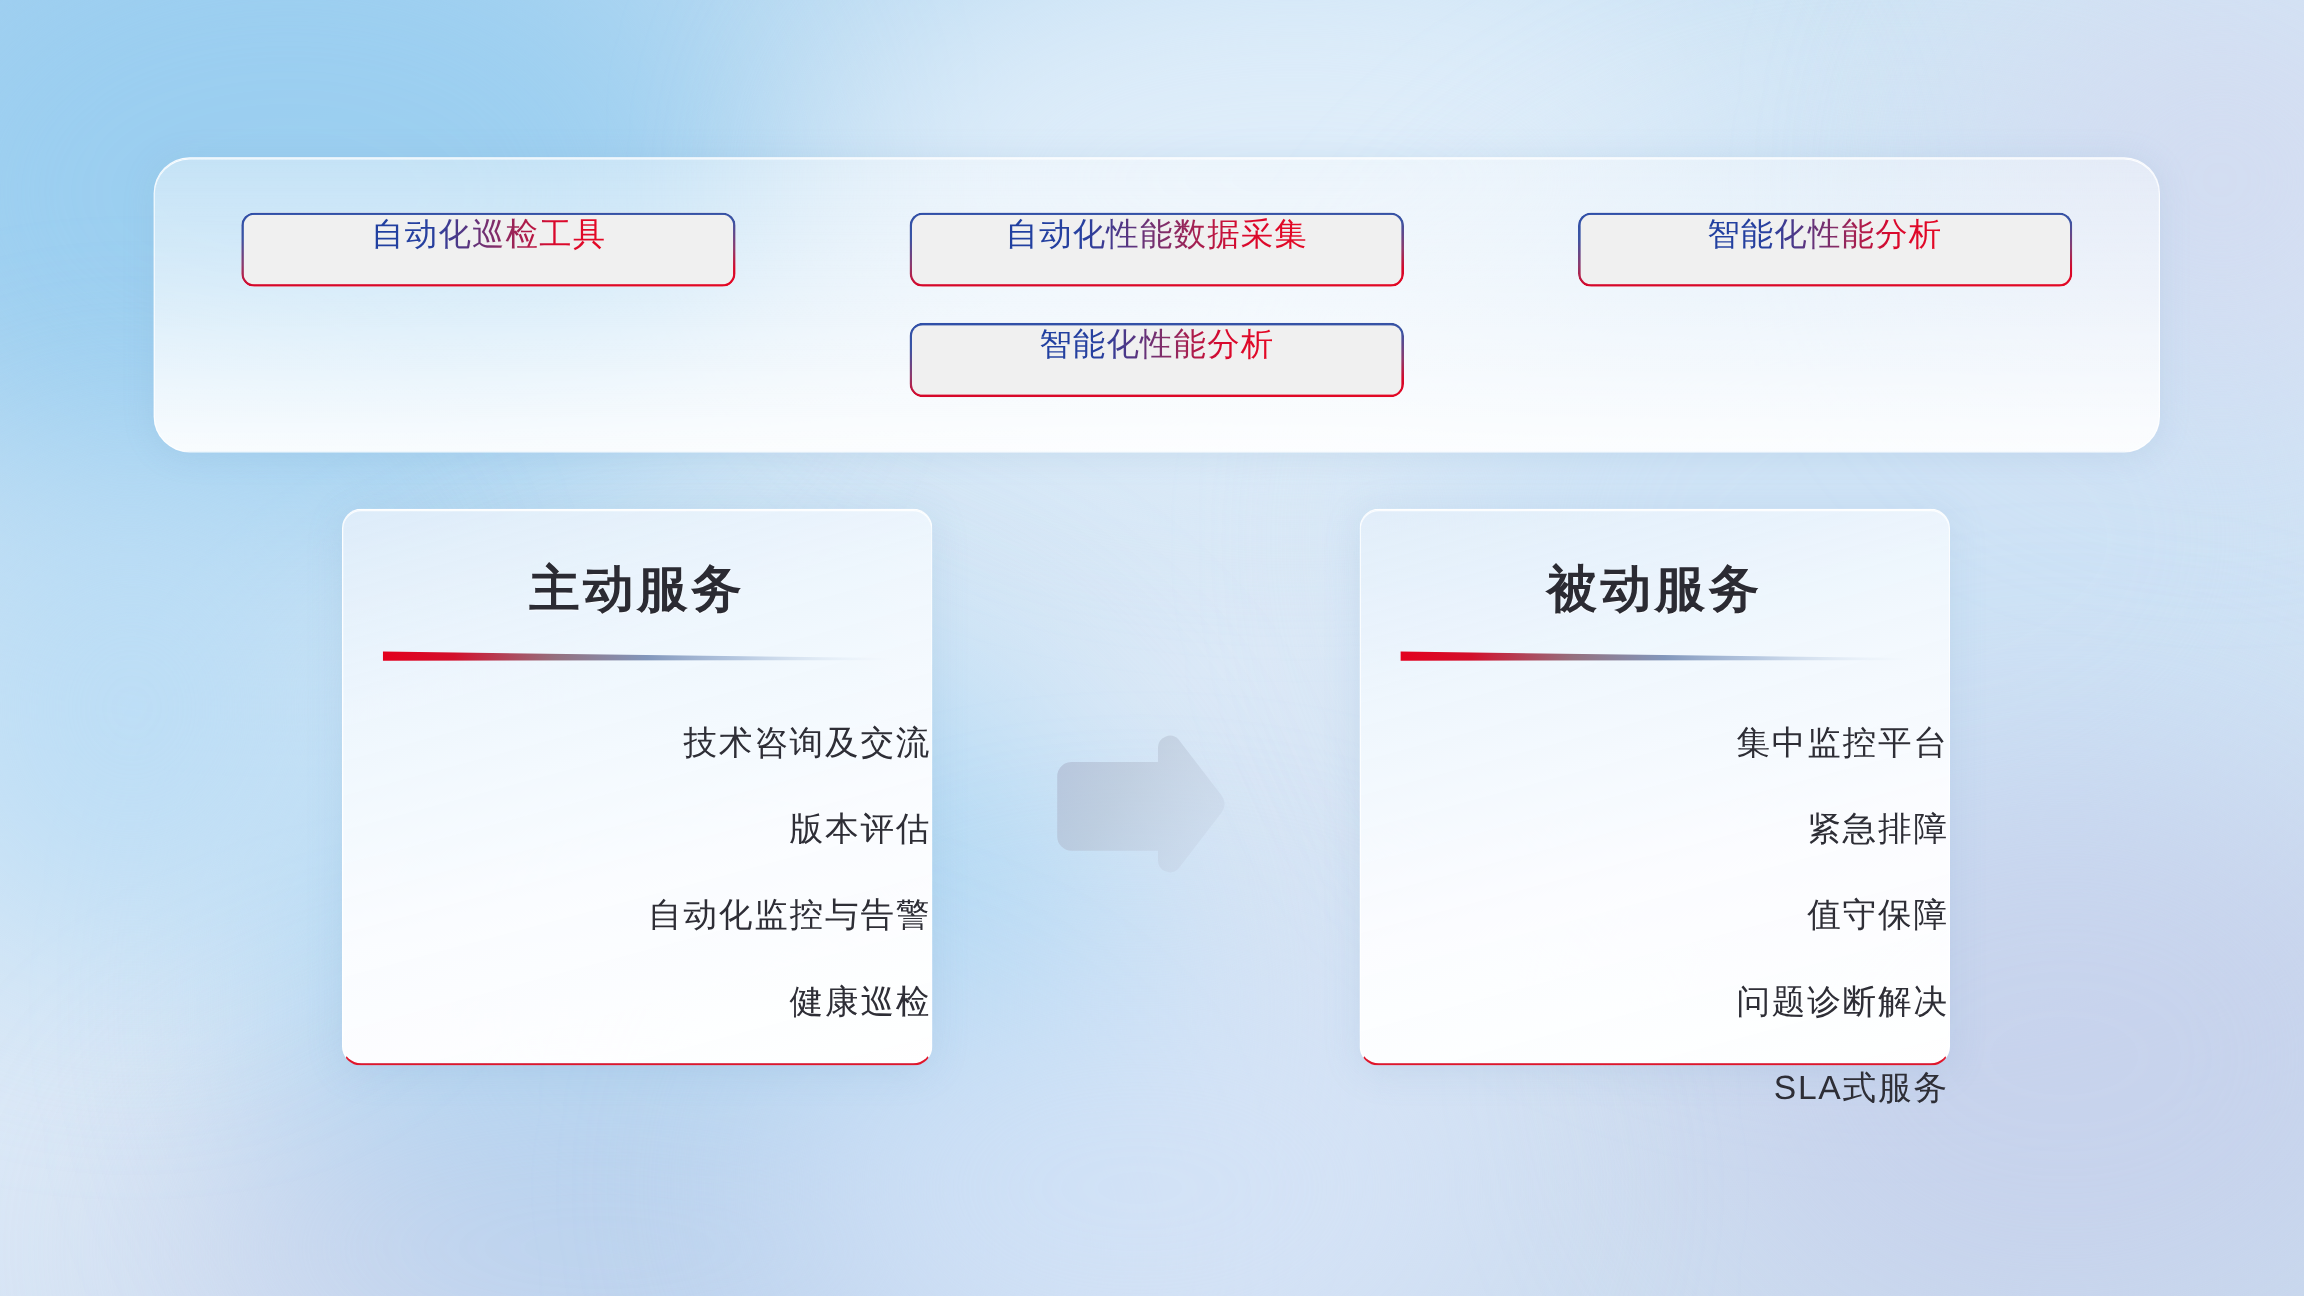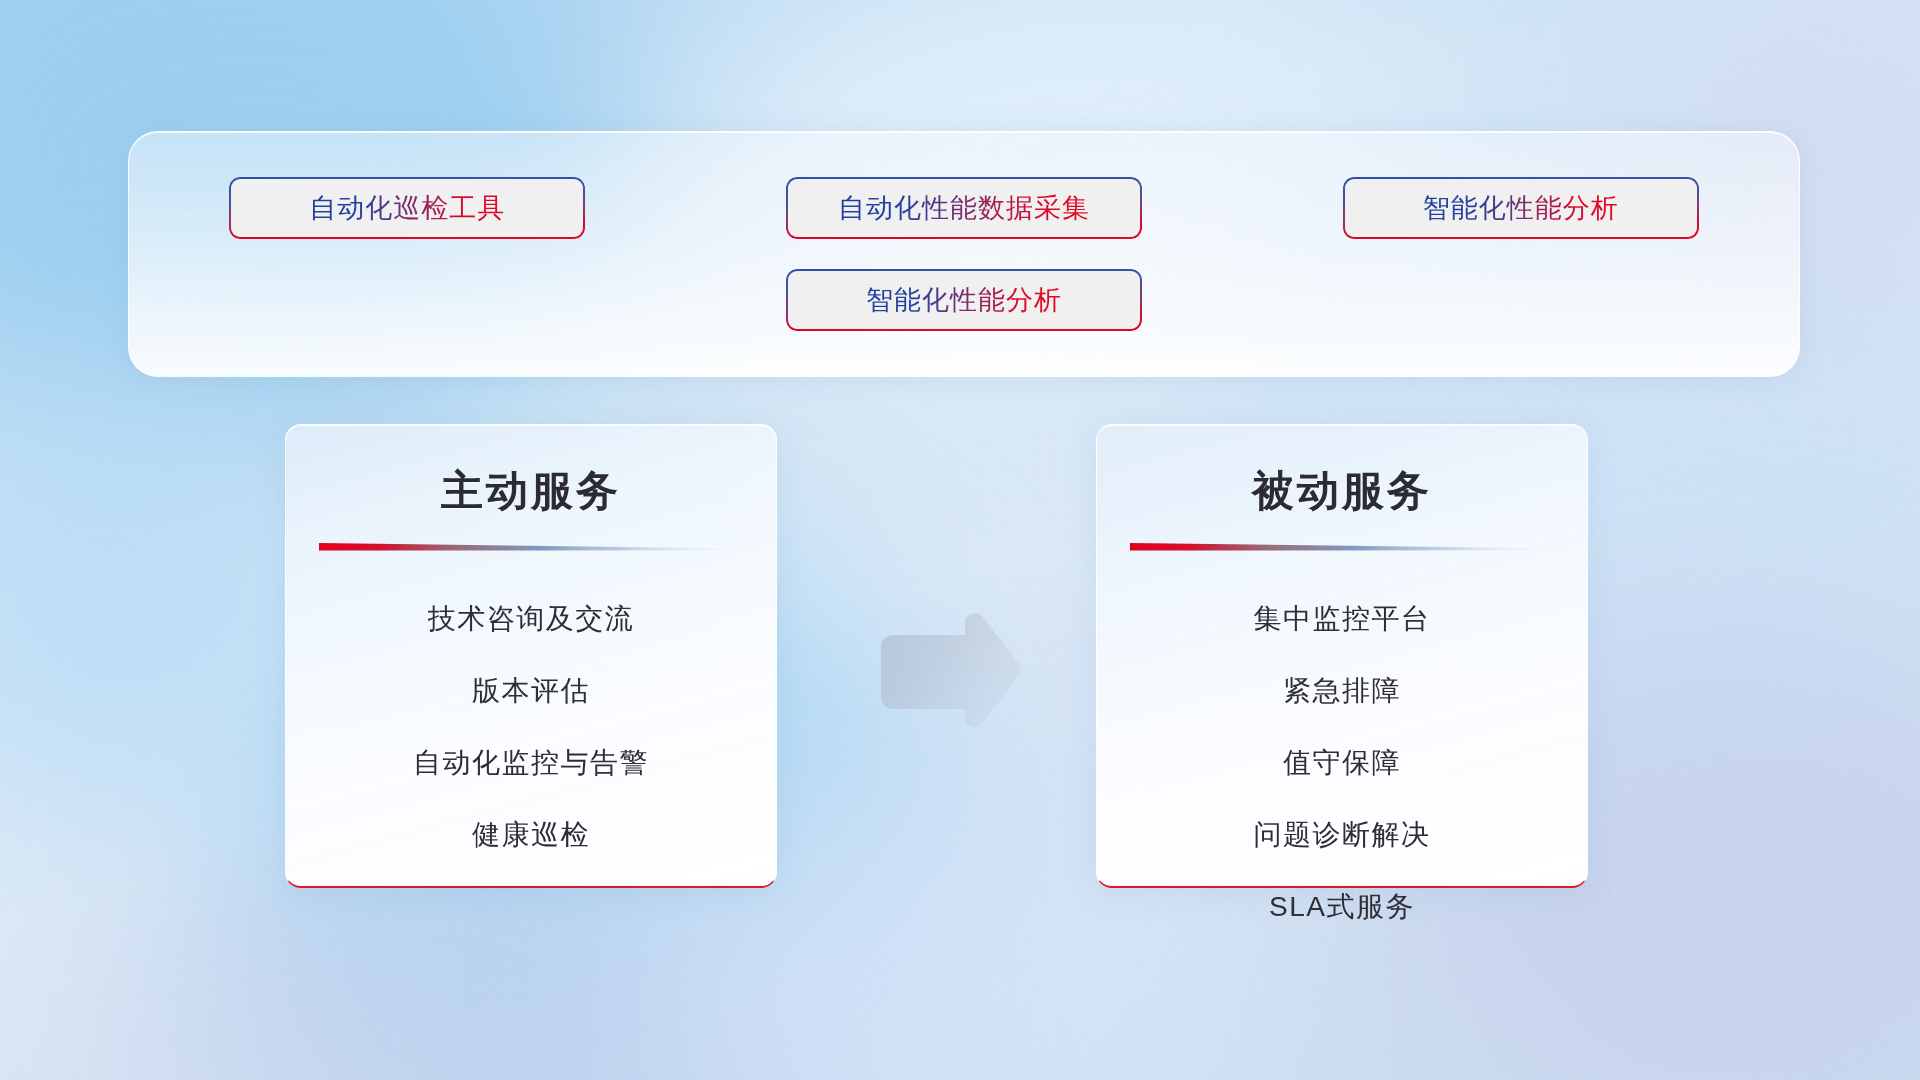--- a/index.html
+++ b/index.html
@@ -32,22 +32,22 @@
     background:linear-gradient(180deg,rgba(255,255,255,.42) 0%,rgba(255,255,255,.62) 45%,rgba(255,255,255,.92) 100%);
     border:1px solid rgba(255,255,255,.80);
     box-shadow:0 2px 26px rgba(120,160,200,.18), inset 0 1px 0 rgba(255,255,255,.9);
     box-sizing:border-box;
     display:flex;flex-direction:column;justify-content:center;align-items:center;
     gap:30px;
   }
   .tag-row{display:flex;width:100%;justify-content:space-around;align-items:center;}
   .tag-cell{width:33.33%;display:flex;justify-content:center;}
   .tag{
-    position:relative;width:356px;height:62px;box-sizing:border-box;
-    display:flex;align-items:center;justify-content:center;
+    position:relative;width:412px;height:62px;box-sizing:border-box;
+    display:flex;justify-content:center;
     background:#f0f0f0;border-radius:11px;
   }
   .tag::before{
     content:"";position:absolute;inset:0;border-radius:11px;padding:2px;
     background:linear-gradient(178deg,#2f4fa8 0%,#3a54a4 28%,#8c3a6e 58%,#d6072a 80%,#e40824 100%);
     -webkit-mask:linear-gradient(#000 0 0) content-box,linear-gradient(#000 0 0);
     -webkit-mask-composite:xor;mask-composite:exclude;
     pointer-events:none;
   }
   .tag-text{
@@ -61,30 +61,30 @@
   .card{
     position:absolute;width:492px;height:464px;box-sizing:border-box;
     border-radius:16px;
     background:linear-gradient(165deg,rgba(226,238,250,.88) 0%,rgba(240,247,253,.94) 28%,rgba(252,253,255,.97) 62%,rgba(255,255,255,.99) 100%);
     border:1px solid rgba(255,255,255,.85);
     border-bottom:2.5px solid #e0162b;
     box-shadow:0 4px 30px rgba(120,160,200,.17), inset 0 1px 0 rgba(255,255,255,.85);
     display:flex;flex-direction:column;align-items:center;
   }
   #card-left{left:285px;top:424px;}
-  #card-right{left:1096px;top:424px;}
+  #card-right{left:1133px;top:424px;}
 
   .card-title{
     margin-top:38px;font-size:42px;font-weight:700;color:#2b2b33;letter-spacing:3px;
     text-shadow:0 1px 1px rgba(255,255,255,.7);
   }
   .divider-wrap{width:424px;height:14px;margin-top:22px;position:relative;}
   .divider-wrap svg{display:block;width:100%;height:100%;}
 
-  .card-list{margin-top:28px;width:100%;display:flex;flex-direction:column;align-items:center;gap:0;}
+  .card-list{margin-top:28px;width:100%;display:flex;flex-direction:column;align-items:flex-end;gap:0;}
   .card-item{
     height:72px;line-height:72px;font-size:28px;color:#2e2e36;letter-spacing:1.5px;
     white-space:nowrap;
   }
 
   
   #flow-arrow{position:absolute;left:869px;top:611px;width:160px;height:122px;}
   #flow-arrow svg{display:block;width:100%;height:100%;}
 </style>
 </head>

